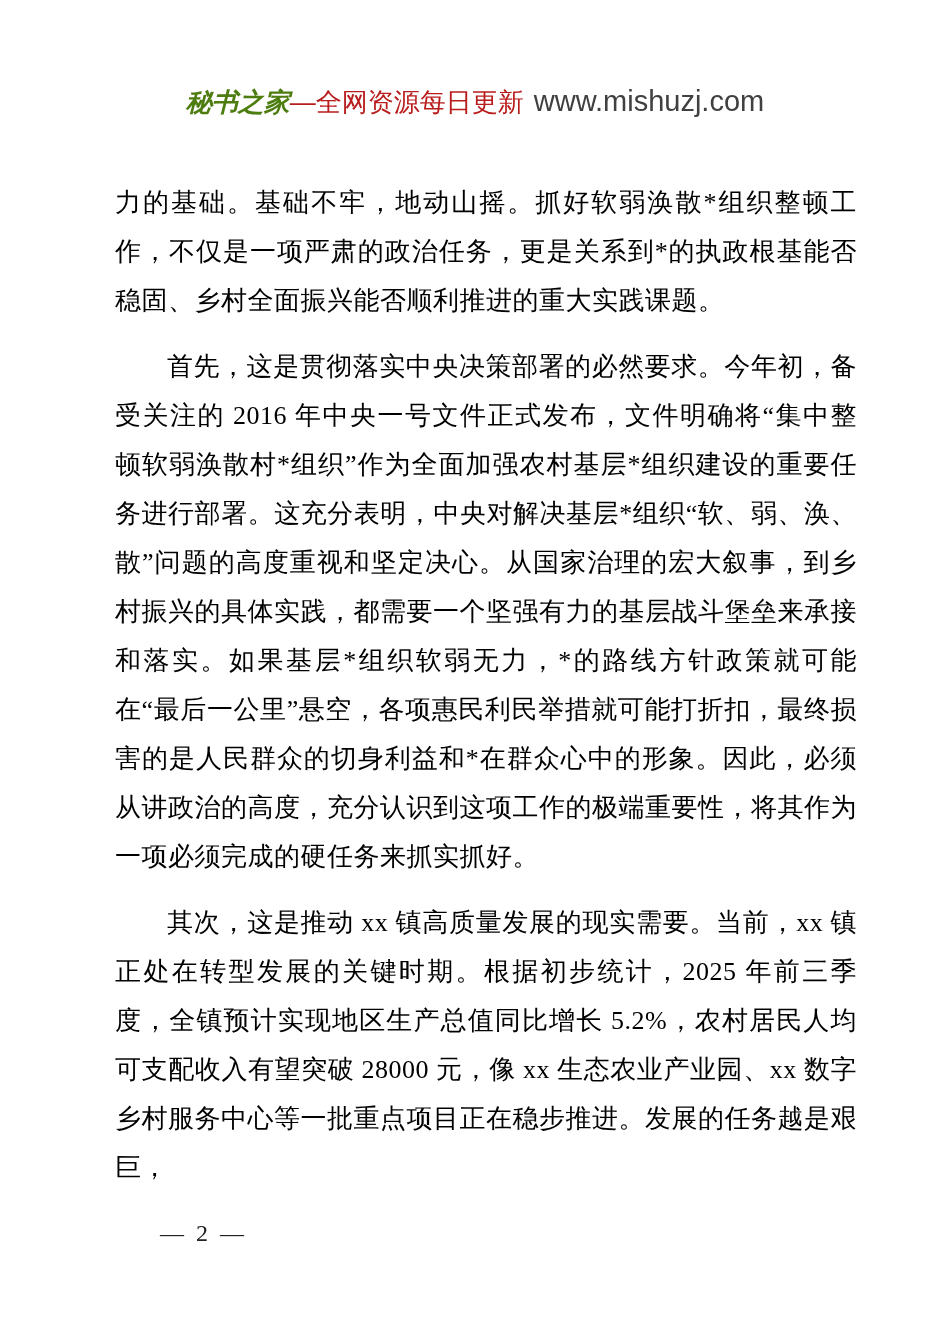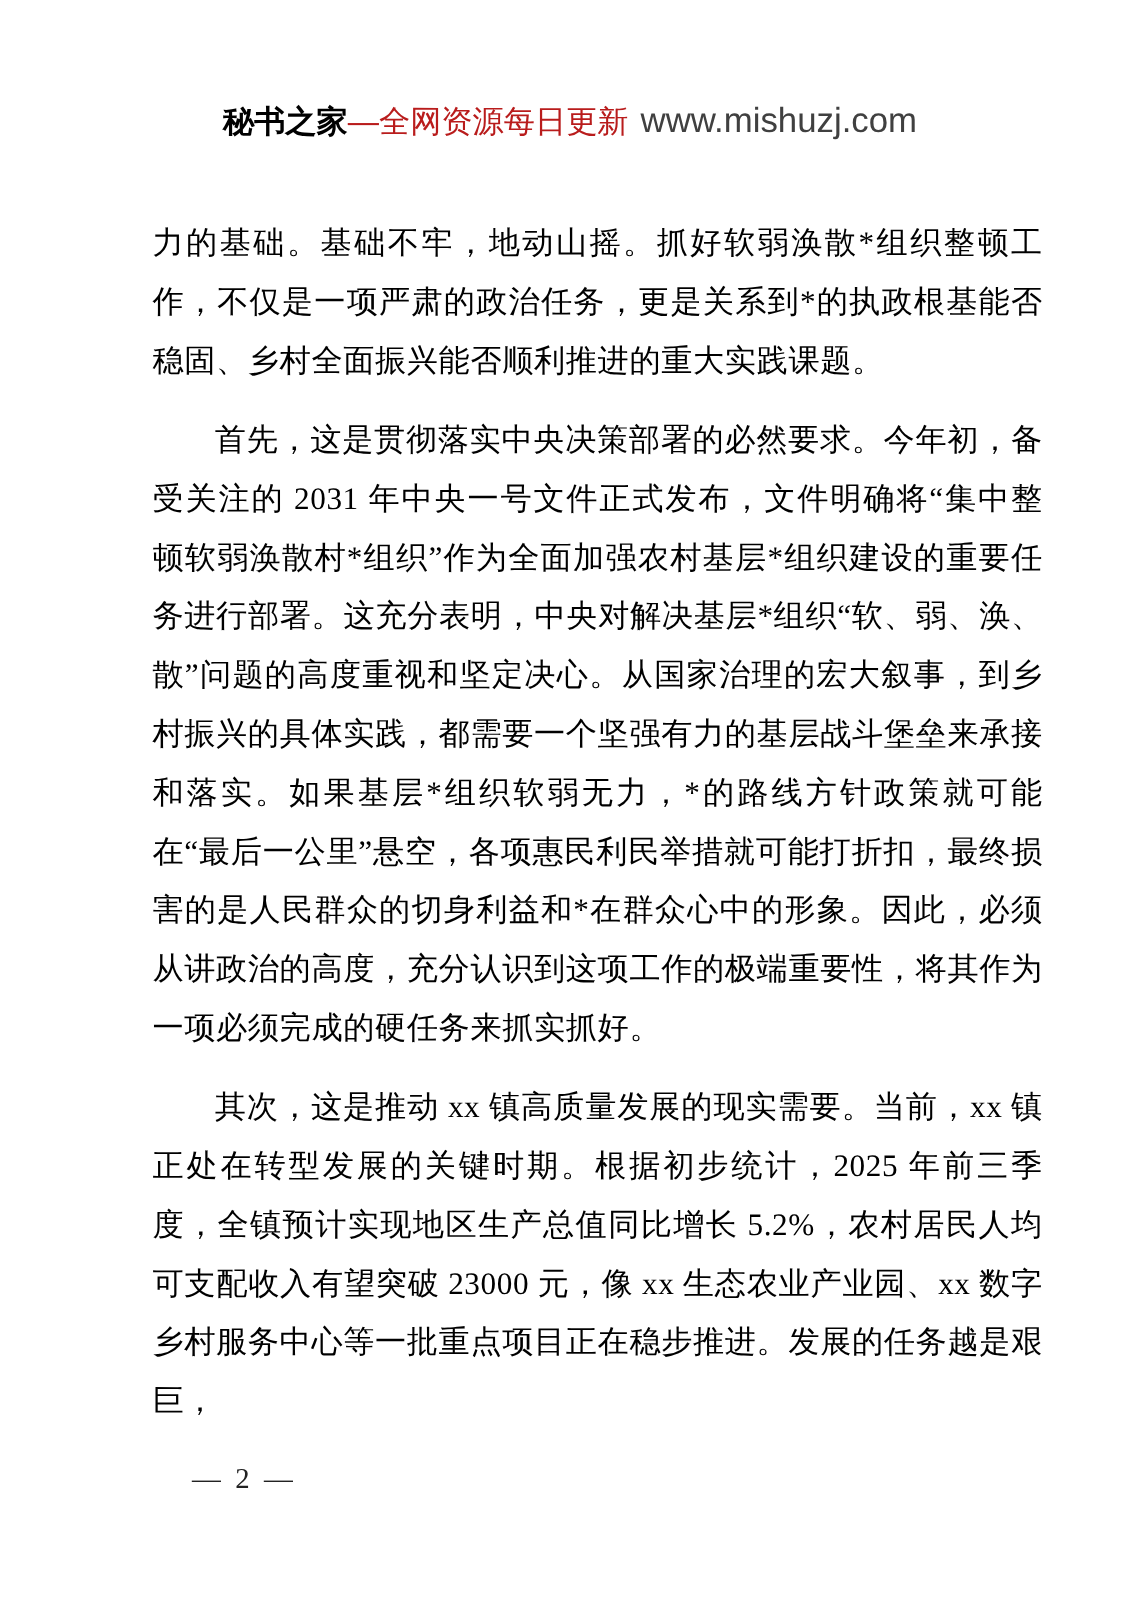--- a/index.html
+++ b/index.html
@@ -21,39 +21,40 @@
     position: absolute;
     top: 84px;
     left: 0;
     width: 100%;
     text-align: center;
     white-space: nowrap;
     font-family: "Liberation Sans", "DejaVu Sans", sans-serif;
     line-height: 34px;
   }
   .brand {
-    color: #000000;
+    color: #4d7c0f;
     font-weight: bold;
     font-size: 26px;
+    font-style: italic;
   }
   .tagline {
     color: #b91c1c;
     font-size: 26px;
   }
   .site-url {
     color: #404040;
     font-size: 29px;
     margin-left: 10px;
     text-decoration: none;
     cursor: pointer;
   }
   
   .doc-body {
     position: absolute;
-    left: 127px;
+    left: 115px;
     top: 178px;
     width: 742px;
     font-size: 26px;
     line-height: 49px;
     text-align: justify;
     letter-spacing: 0.5px;
   }
   .para {
     margin: 0 0 17px 0;
   }
@@ -75,21 +76,21 @@
 <body>
 
 <div class="page">
 
   <header class="doc-header">
     <span class="brand">秘书之家</span><span class="tagline">—全网资源每日更新</span><a class="site-url">www.mishuzj.com</a>
   </header>
 
   <main class="doc-body">
     <p class="para">力的基础。基础不牢，地动山摇。抓好软弱涣散*组织整顿工作，不仅是一项严肃的政治任务，更是关系到*的执政根基能否稳固、乡村全面振兴能否顺利推进的重大实践课题。</p>
-    <p class="para indent">首先，这是贯彻落实中央决策部署的必然要求。今年初，备受关注的 2031 年中央一号文件正式发布，文件明确将“集中整顿软弱涣散村*组织”作为全面加强农村基层*组织建设的重要任务进行部署。这充分表明，中央对解决基层*组织“软、弱、涣、散”问题的高度重视和坚定决心。从国家治理的宏大叙事，到乡村振兴的具体实践，都需要一个坚强有力的基层战斗堡垒来承接和落实。如果基层*组织软弱无力，*的路线方针政策就可能在“最后一公里”悬空，各项惠民利民举措就可能打折扣，最终损害的是人民群众的切身利益和*在群众心中的形象。因此，必须从讲政治的高度，充分认识到这项工作的极端重要性，将其作为一项必须完成的硬任务来抓实抓好。</p>
-    <p class="para indent">其次，这是推动 xx 镇高质量发展的现实需要。当前，xx 镇正处在转型发展的关键时期。根据初步统计，2025 年前三季度，全镇预计实现地区生产总值同比增长 5.2%，农村居民人均可支配收入有望突破 23000 元，像 xx 生态农业产业园、xx 数字乡村服务中心等一批重点项目正在稳步推进。发展的任务越是艰巨，</p>
+    <p class="para indent">首先，这是贯彻落实中央决策部署的必然要求。今年初，备受关注的 2016 年中央一号文件正式发布，文件明确将“集中整顿软弱涣散村*组织”作为全面加强农村基层*组织建设的重要任务进行部署。这充分表明，中央对解决基层*组织“软、弱、涣、散”问题的高度重视和坚定决心。从国家治理的宏大叙事，到乡村振兴的具体实践，都需要一个坚强有力的基层战斗堡垒来承接和落实。如果基层*组织软弱无力，*的路线方针政策就可能在“最后一公里”悬空，各项惠民利民举措就可能打折扣，最终损害的是人民群众的切身利益和*在群众心中的形象。因此，必须从讲政治的高度，充分认识到这项工作的极端重要性，将其作为一项必须完成的硬任务来抓实抓好。</p>
+    <p class="para indent">其次，这是推动 xx 镇高质量发展的现实需要。当前，xx 镇正处在转型发展的关键时期。根据初步统计，2025 年前三季度，全镇预计实现地区生产总值同比增长 5.2%，农村居民人均可支配收入有望突破 28000 元，像 xx 生态农业产业园、xx 数字乡村服务中心等一批重点项目正在稳步推进。发展的任务越是艰巨，</p>
   </main>
 
   <footer class="doc-footer">
     <span>— 2 —</span>
   </footer>
 
 </div>
 
 </body></html>

